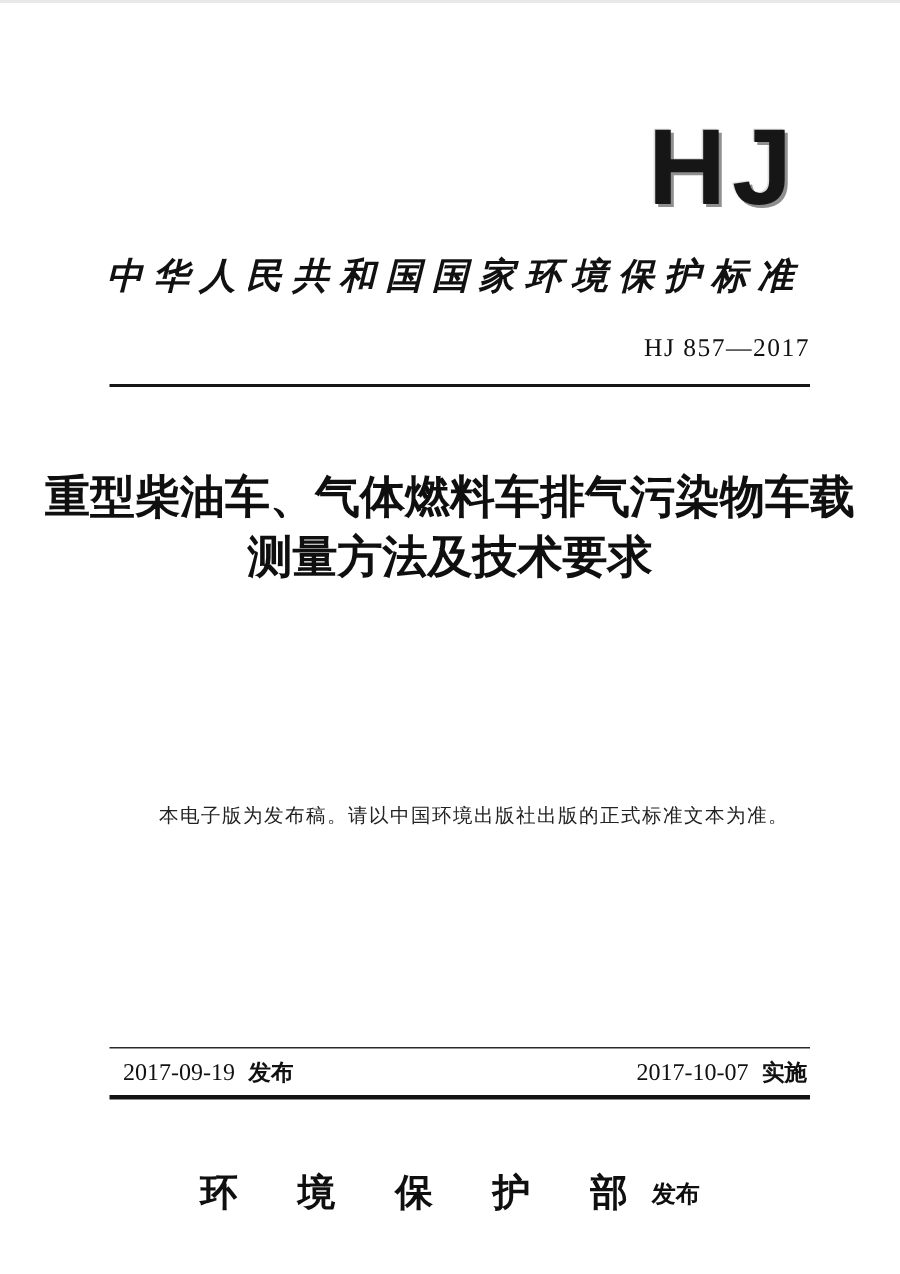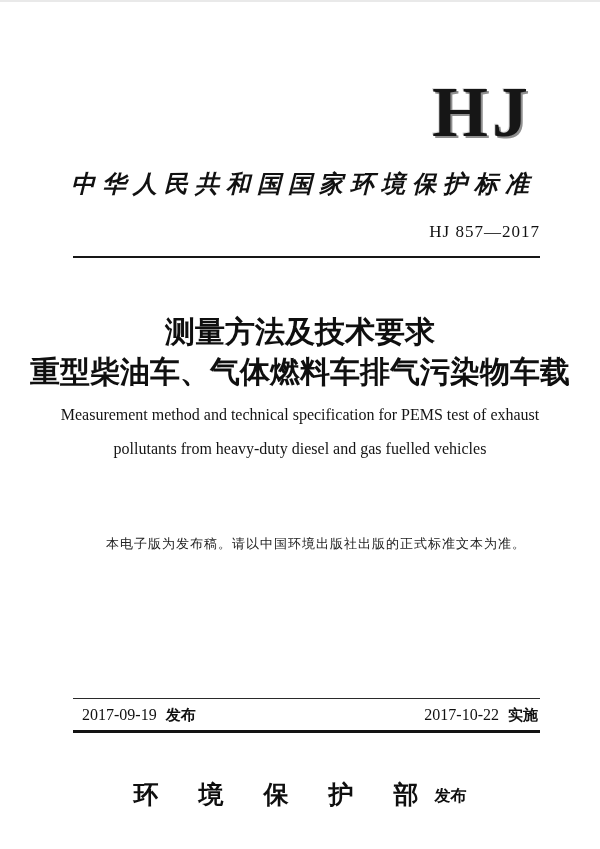--- a/index.html
+++ b/index.html
@@ -17,21 +17,21 @@
     border-top: 2px solid #e9e9e9;
     font-family: "Liberation Serif", "DejaVu Serif", serif;
     color: #1a1a1a;
   }
 
   
   .logo {
     position: absolute;
     top: 74px;
     right: 68px;
-    font-family: Liberation Serif, serif;
+    font-family: Liberation Sans, sans-serif;
     font-weight: bold;
     font-size: 72px;
     line-height: 1;
     letter-spacing: 4px;
     color: #161616;
     text-shadow: 2px 2px 0 #8f8f8f, -1px -1px 0 #dcdcdc;
   }
 
   
   .std-type {
@@ -175,40 +175,36 @@
 
   <div class="logo">HJ</div>
 
   <div class="std-type">中华人民共和国国家环境保护标准</div>
 
   <div class="std-number">HJ 857—2017</div>
 
   <div class="rule-head"></div>
 
   <div class="title-cn">
+    <div>重型柴油车、气体燃料车排气污染物车载</div>
     <div>测量方法及技术要求</div>
-    <div>重型柴油车、气体燃料车排气污染物车载</div>
   </div>
 
-  <div class="title-en">
-    <div>Measurement method and technical specification for PEMS test of exhaust</div>
-    <div>pollutants from heavy-duty diesel and gas fuelled vehicles</div>
-  </div>
 
   <div class="edition-note">本电子版为发布稿。请以中国环境出版社出版的正式标准文本为准。</div>
 
   <div class="rule-thin"></div>
 
   <div class="dates-row">
     <span>
       <span class="date-value">2017-09-19</span>
       <span class="date-label">发布</span>
     </span>
     <span>
-      <span class="date-value">2017-10-22</span>
+      <span class="date-value">2017-10-07</span>
       <span class="date-label">实施</span>
     </span>
   </div>
 
   <div class="rule-thick"></div>
 
   <div class="issuer-row">
     <span class="issuer-name">环境保护部</span>
     <span class="issuer-label">发布</span>
   </div>

